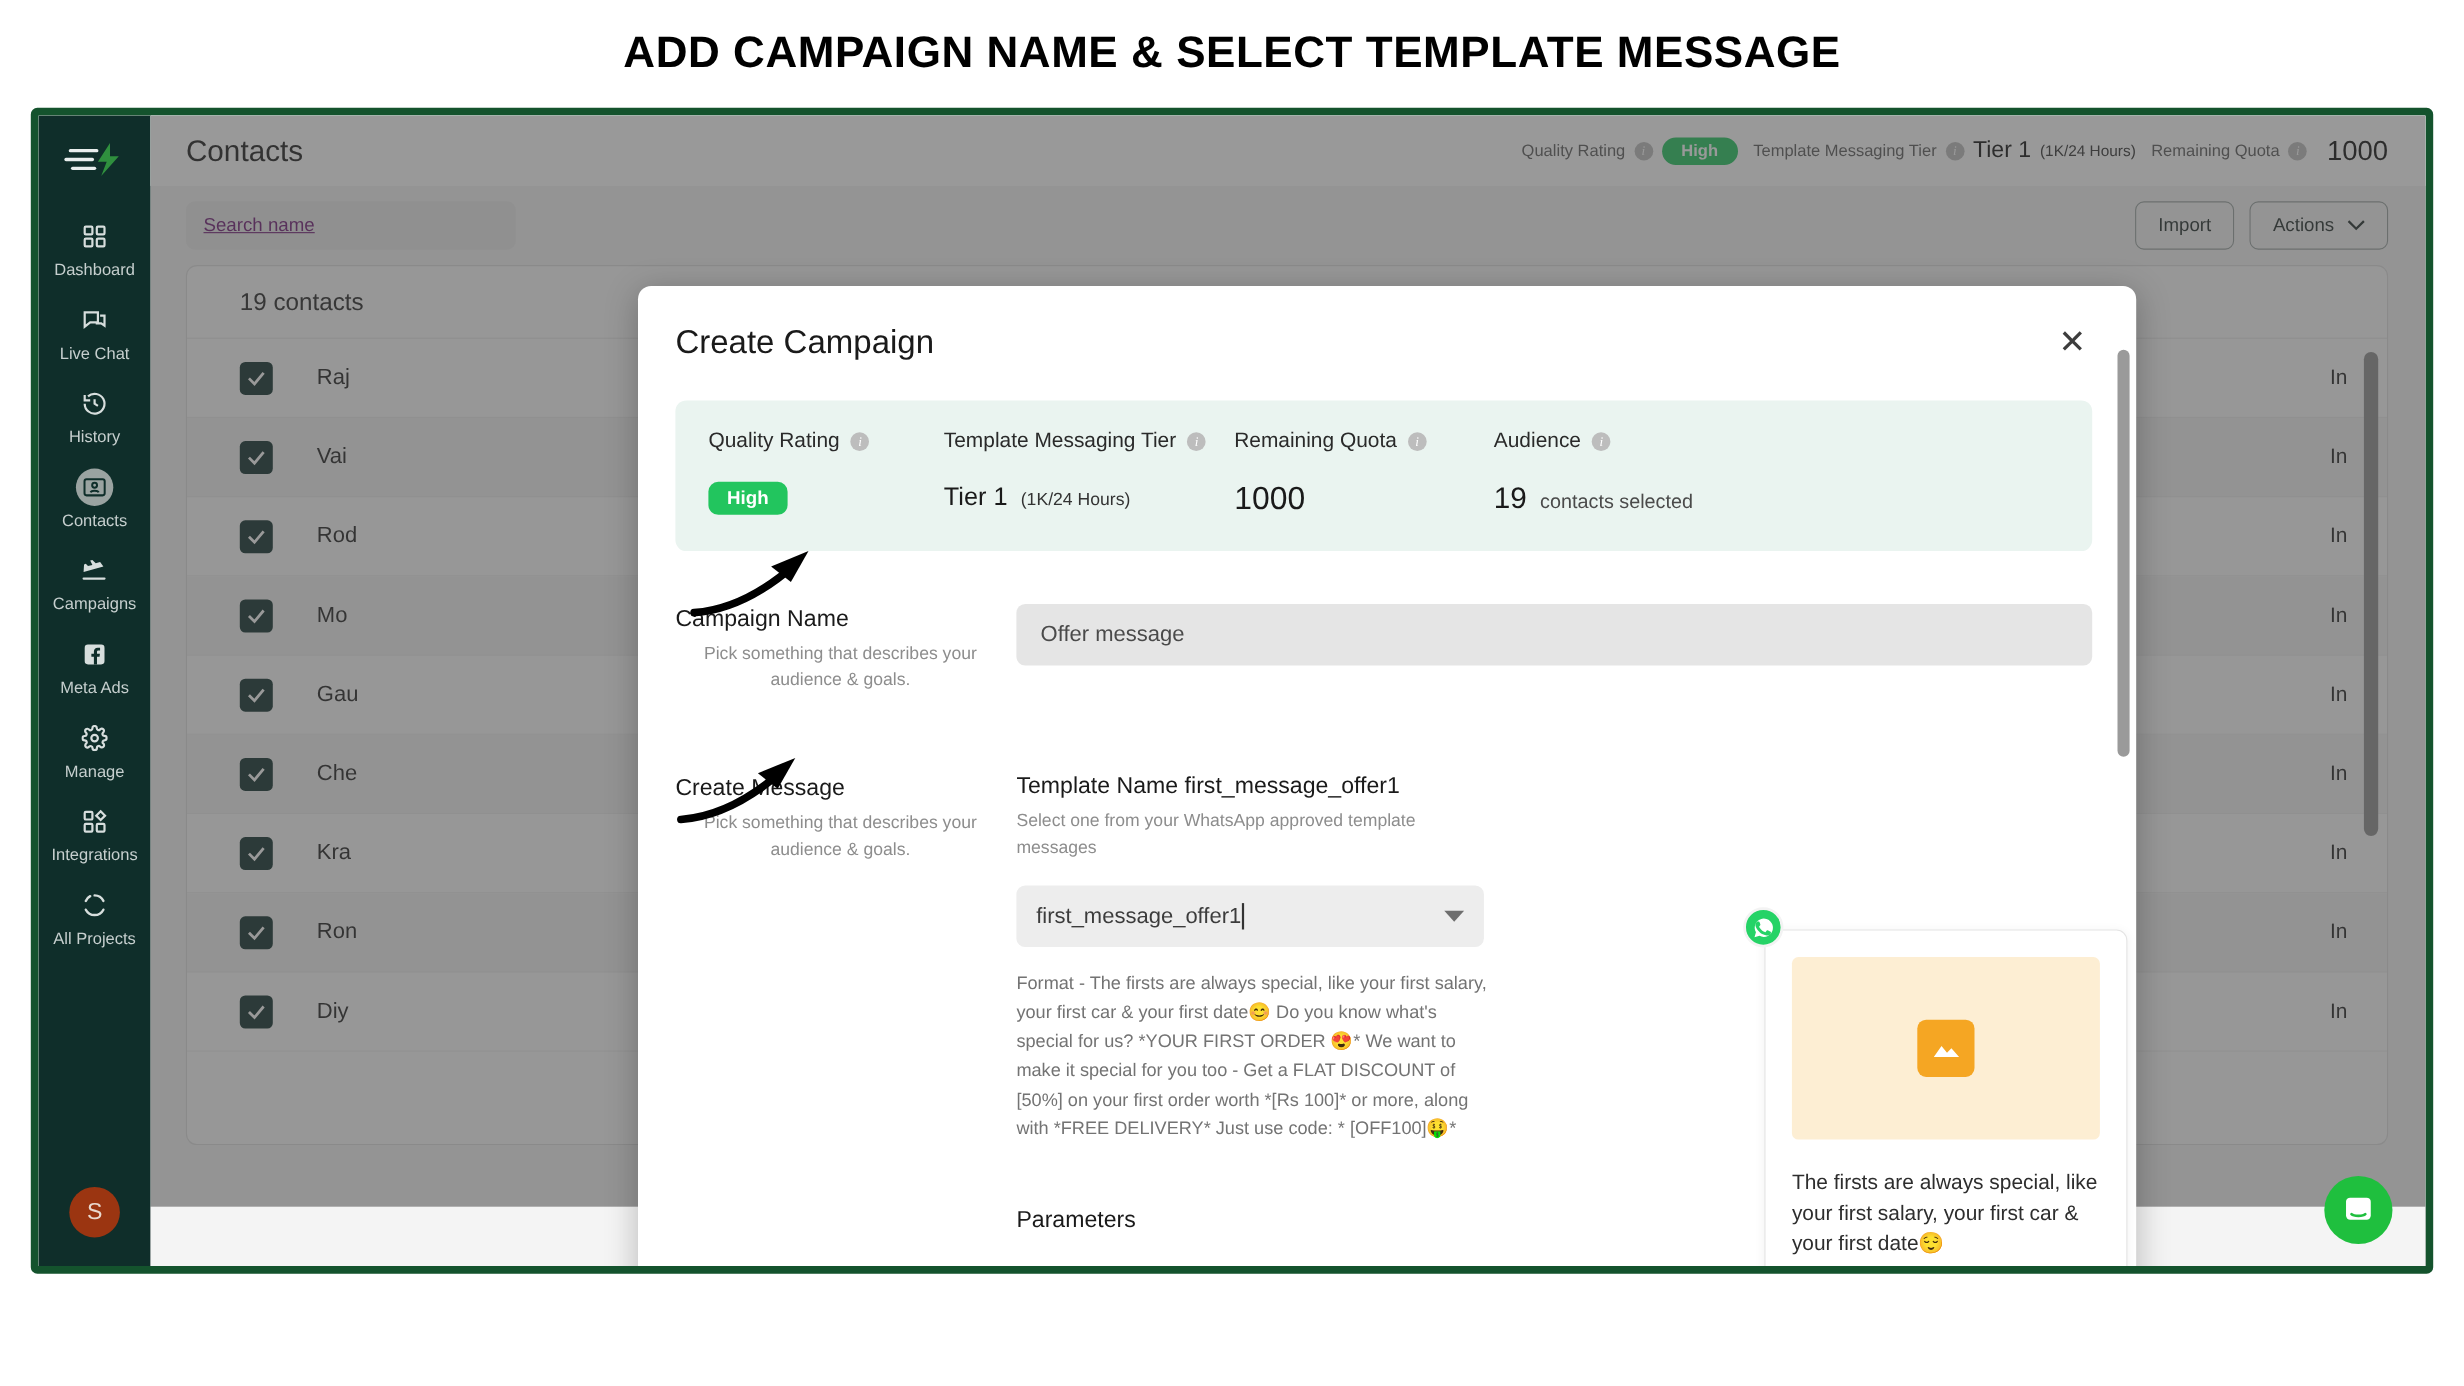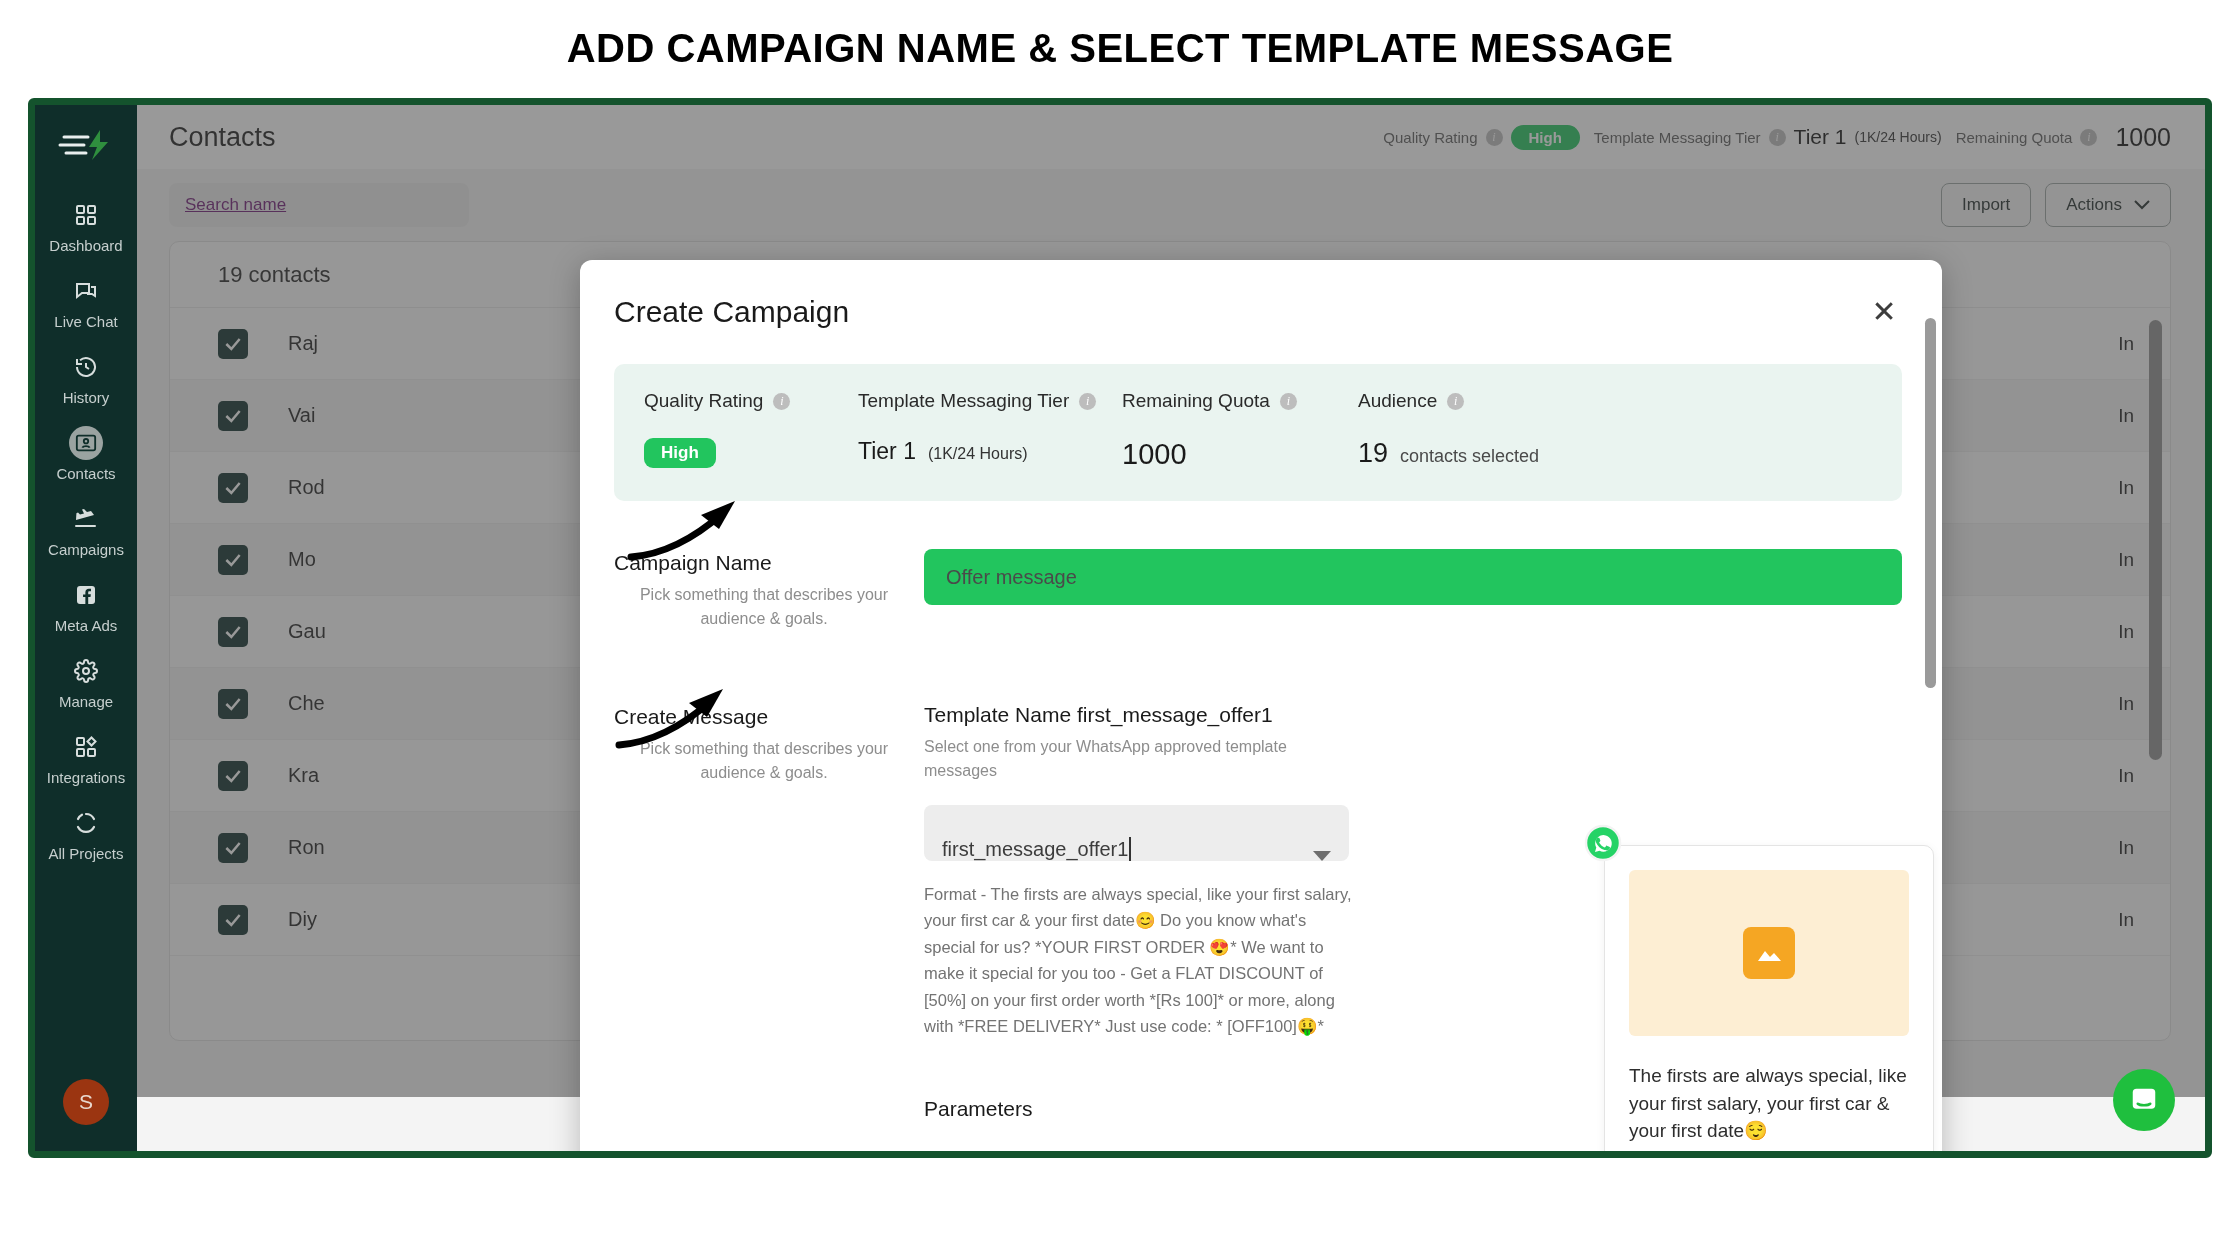--- a/index.html
+++ b/index.html
@@ -289,33 +289,33 @@
 
   .form-row { display: flex; margin-bottom: 10px; }
   .form-left { width: 300px; flex: 0 0 300px; padding-top: 2px; }
   .form-left h3 { font-size: 21px; font-weight: 400; color: #1a1a1a; margin-bottom: 8px; }
   .form-left p { font-size: 16px; color: #8d8d8d; line-height: 1.5; text-align: center; }
   .form-right { flex: 1 1 auto; padding-left: 10px; }
 
   .input-filled {
     width: 100%;
     height: 56px;
-    background: #22c55e;
+    background: #e5e5e5;
     border-radius: 8px;
     display: flex; align-items: center;
     padding: 0 22px;
     font-size: 20px; color: #4a4a4a;
   }
   .tmpl-head { font-size: 21px; color: #1a1a1a; margin-bottom: 8px; }
   .tmpl-sub { font-size: 16px; color: #8d8d8d; line-height: 1.5; margin-bottom: 22px; max-width: 400px; }
   .select-filled {
     width: 425px; height: 56px;
     background: #ededed;
     border-radius: 8px;
-    display: flex; align-items: flex-end;
+    display: flex; align-items: center;
     padding: 0 18px;
     font-size: 20px; color: #3c3c3c;
     cursor: pointer;
   }
   .caret {
     margin-left: auto;
     width: 0; height: 0;
     border-left: 9px solid transparent;
     border-right: 9px solid transparent;
     border-top: 10px solid #6e6e6e;

